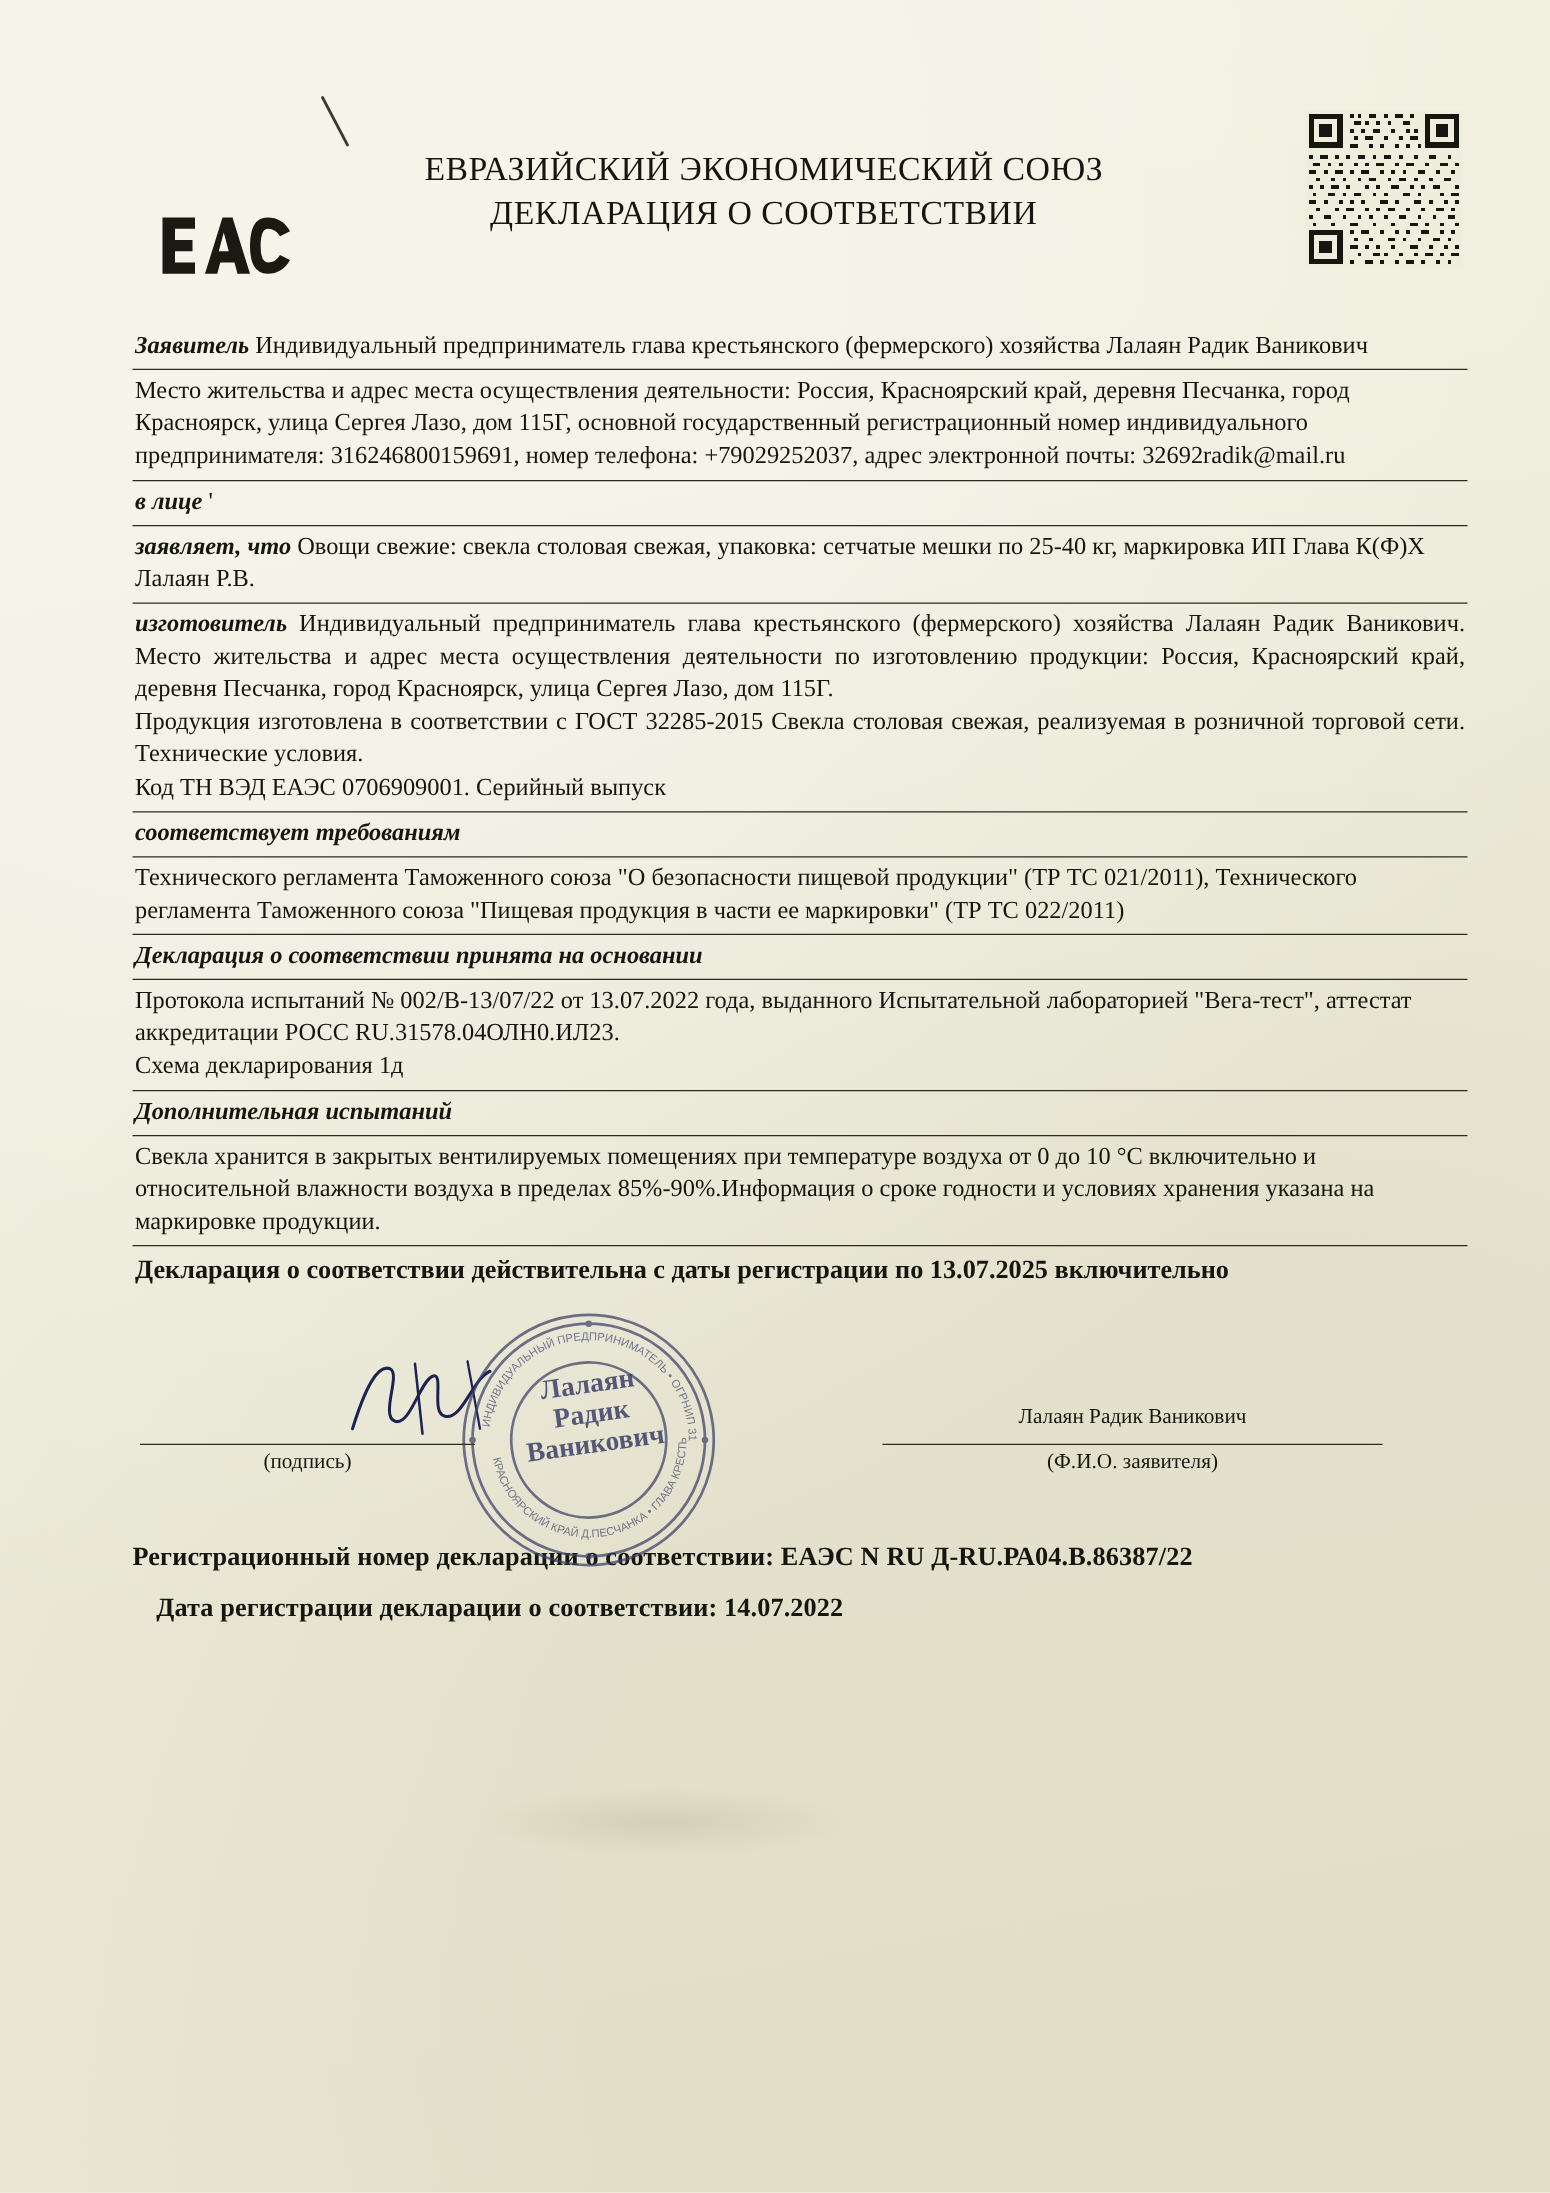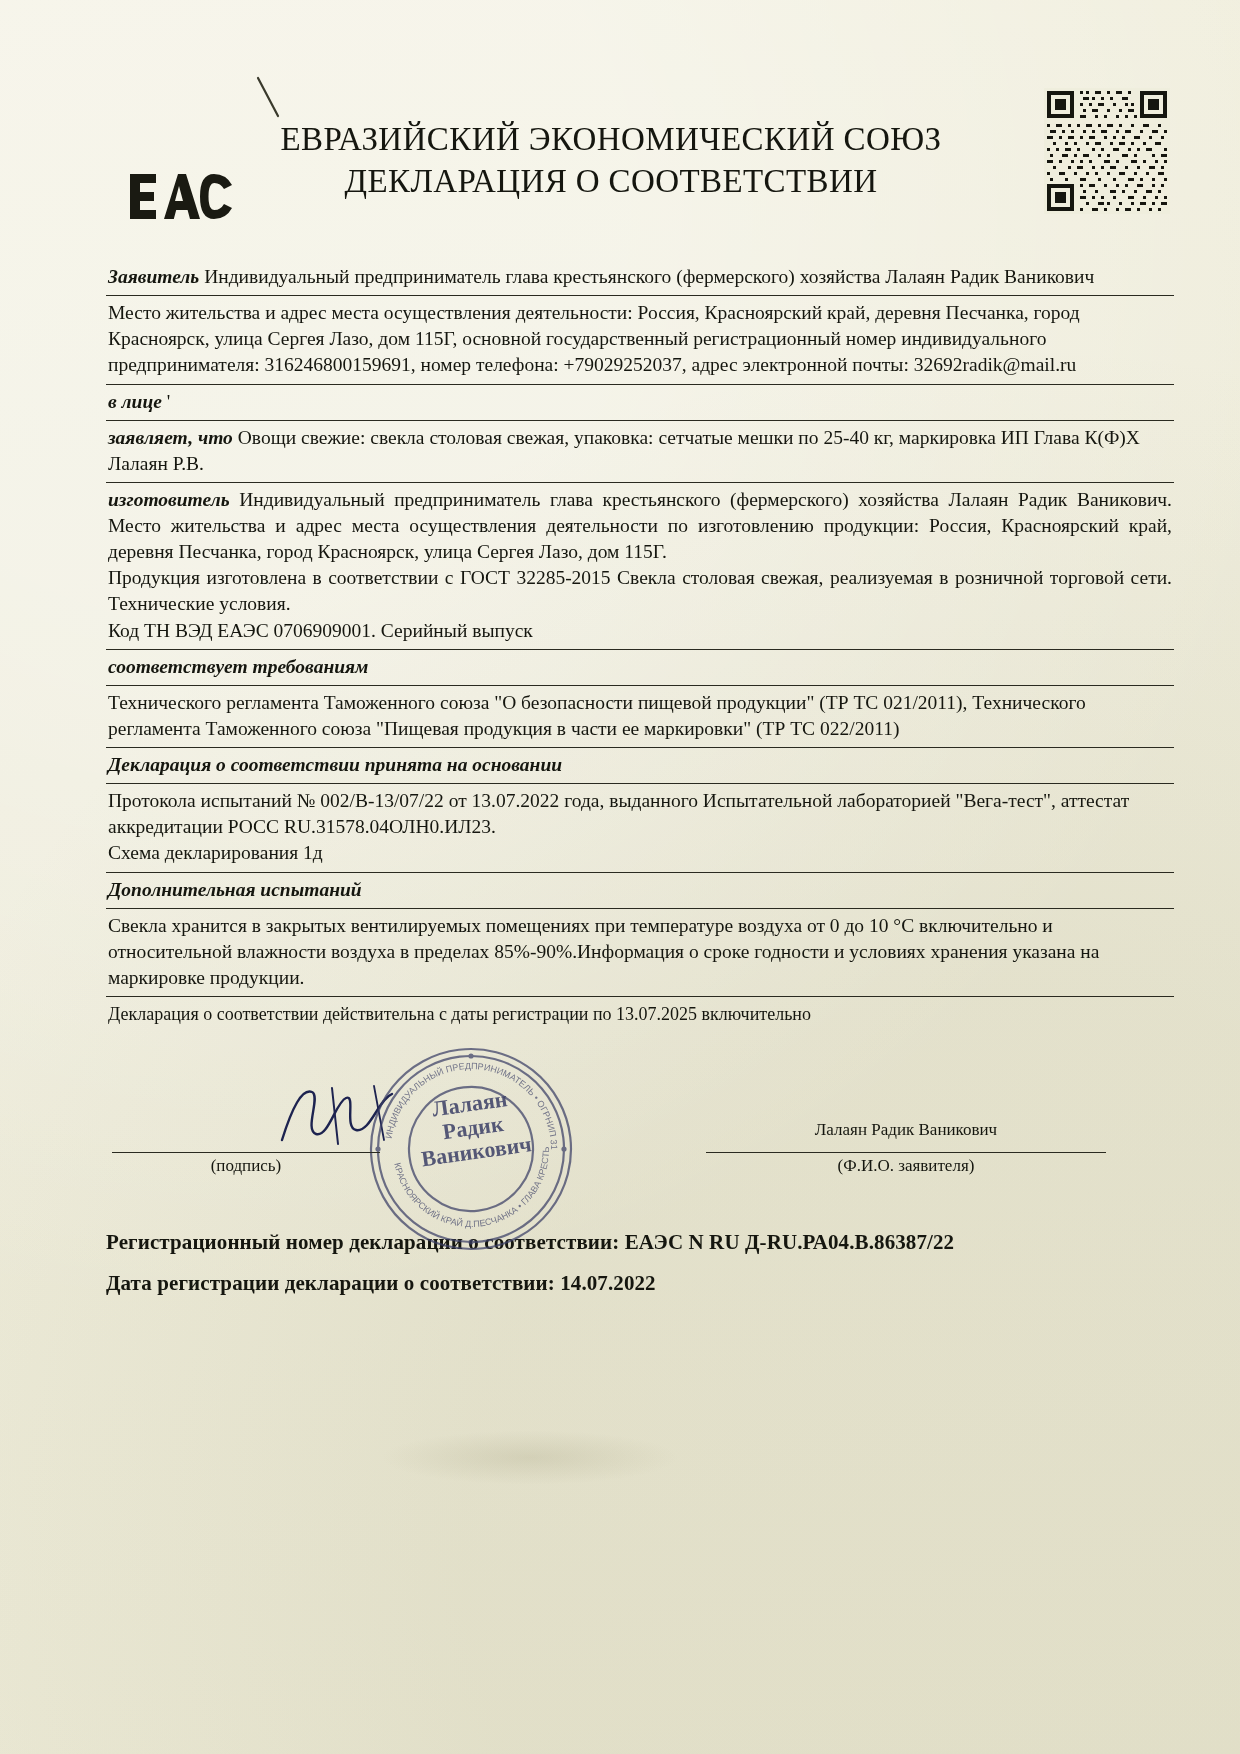--- a/index.html
+++ b/index.html
@@ -50,21 +50,21 @@
   }
   .eac-mark svg { display:block; }
   .title-block {
     position: absolute;
     left: 160px;
     top: 58px;
     width: 690px;
     text-align: center;
   }
   .title-line {
-    font-size: 33px;
+    font-size: 27px;
     letter-spacing: 0.4px;
     line-height: 1.28;
     white-space: nowrap;
   }
   .qr {
     position: absolute;
     right: 4px;
     top: 28px;
     width: 126px;
     height: 126px;
@@ -160,24 +160,24 @@
     transform: rotate(-8deg);
     font-weight: bold;
     opacity: 0.85;
   }
   .footer-line {
     font-size: 21px;
     font-weight: bold;
     margin-top: 6px;
     letter-spacing: 0.1px;
   }
-  .footer-line.second { margin-top: 16px; }
+  .footer-line.second { margin-top: 16px; margin-left: 19px; }
   .valid-line {
-    font-size: 18px;
-    font-weight: normal;
+    font-size: 21px;
+    font-weight: bold;
     padding-top: 4px;
   }
   .smudge {
     position: absolute;
     left: 380px;
     top: 1430px;
     width: 300px;
     height: 55px;
     background: radial-gradient(ellipse at center, rgba(150,145,110,0.20), rgba(0,0,0,0) 70%);
     pointer-events: none;

